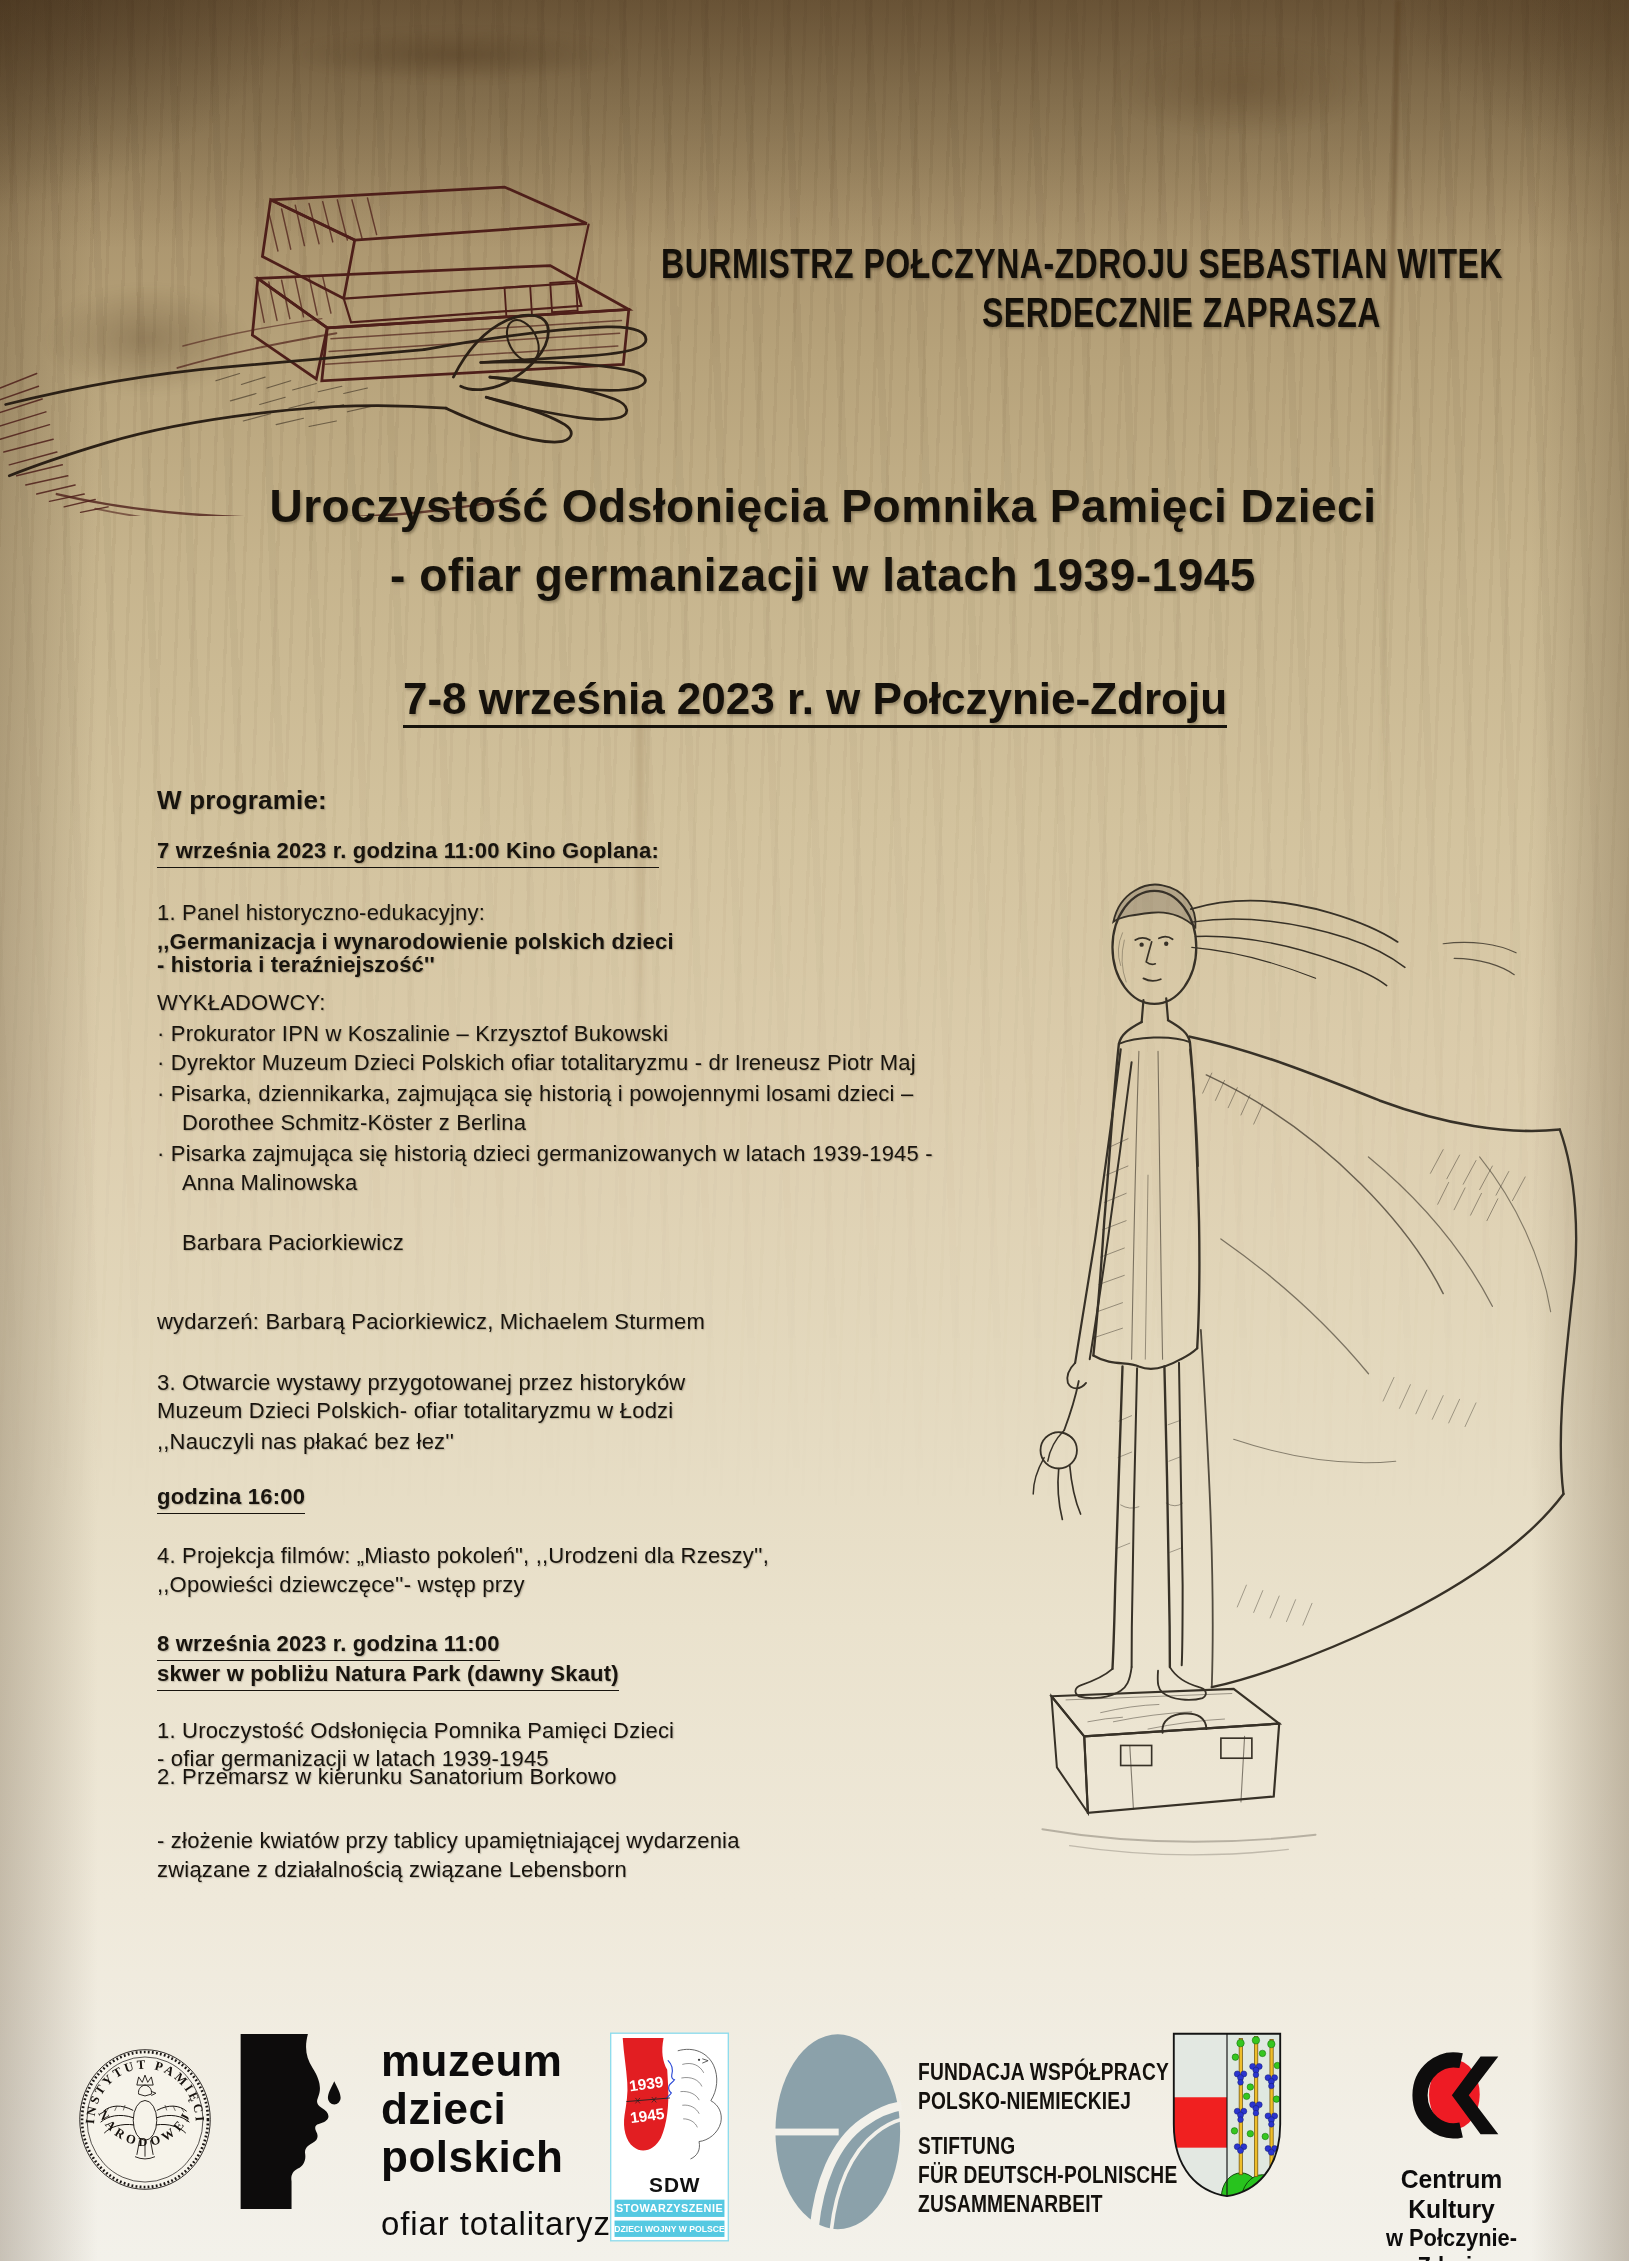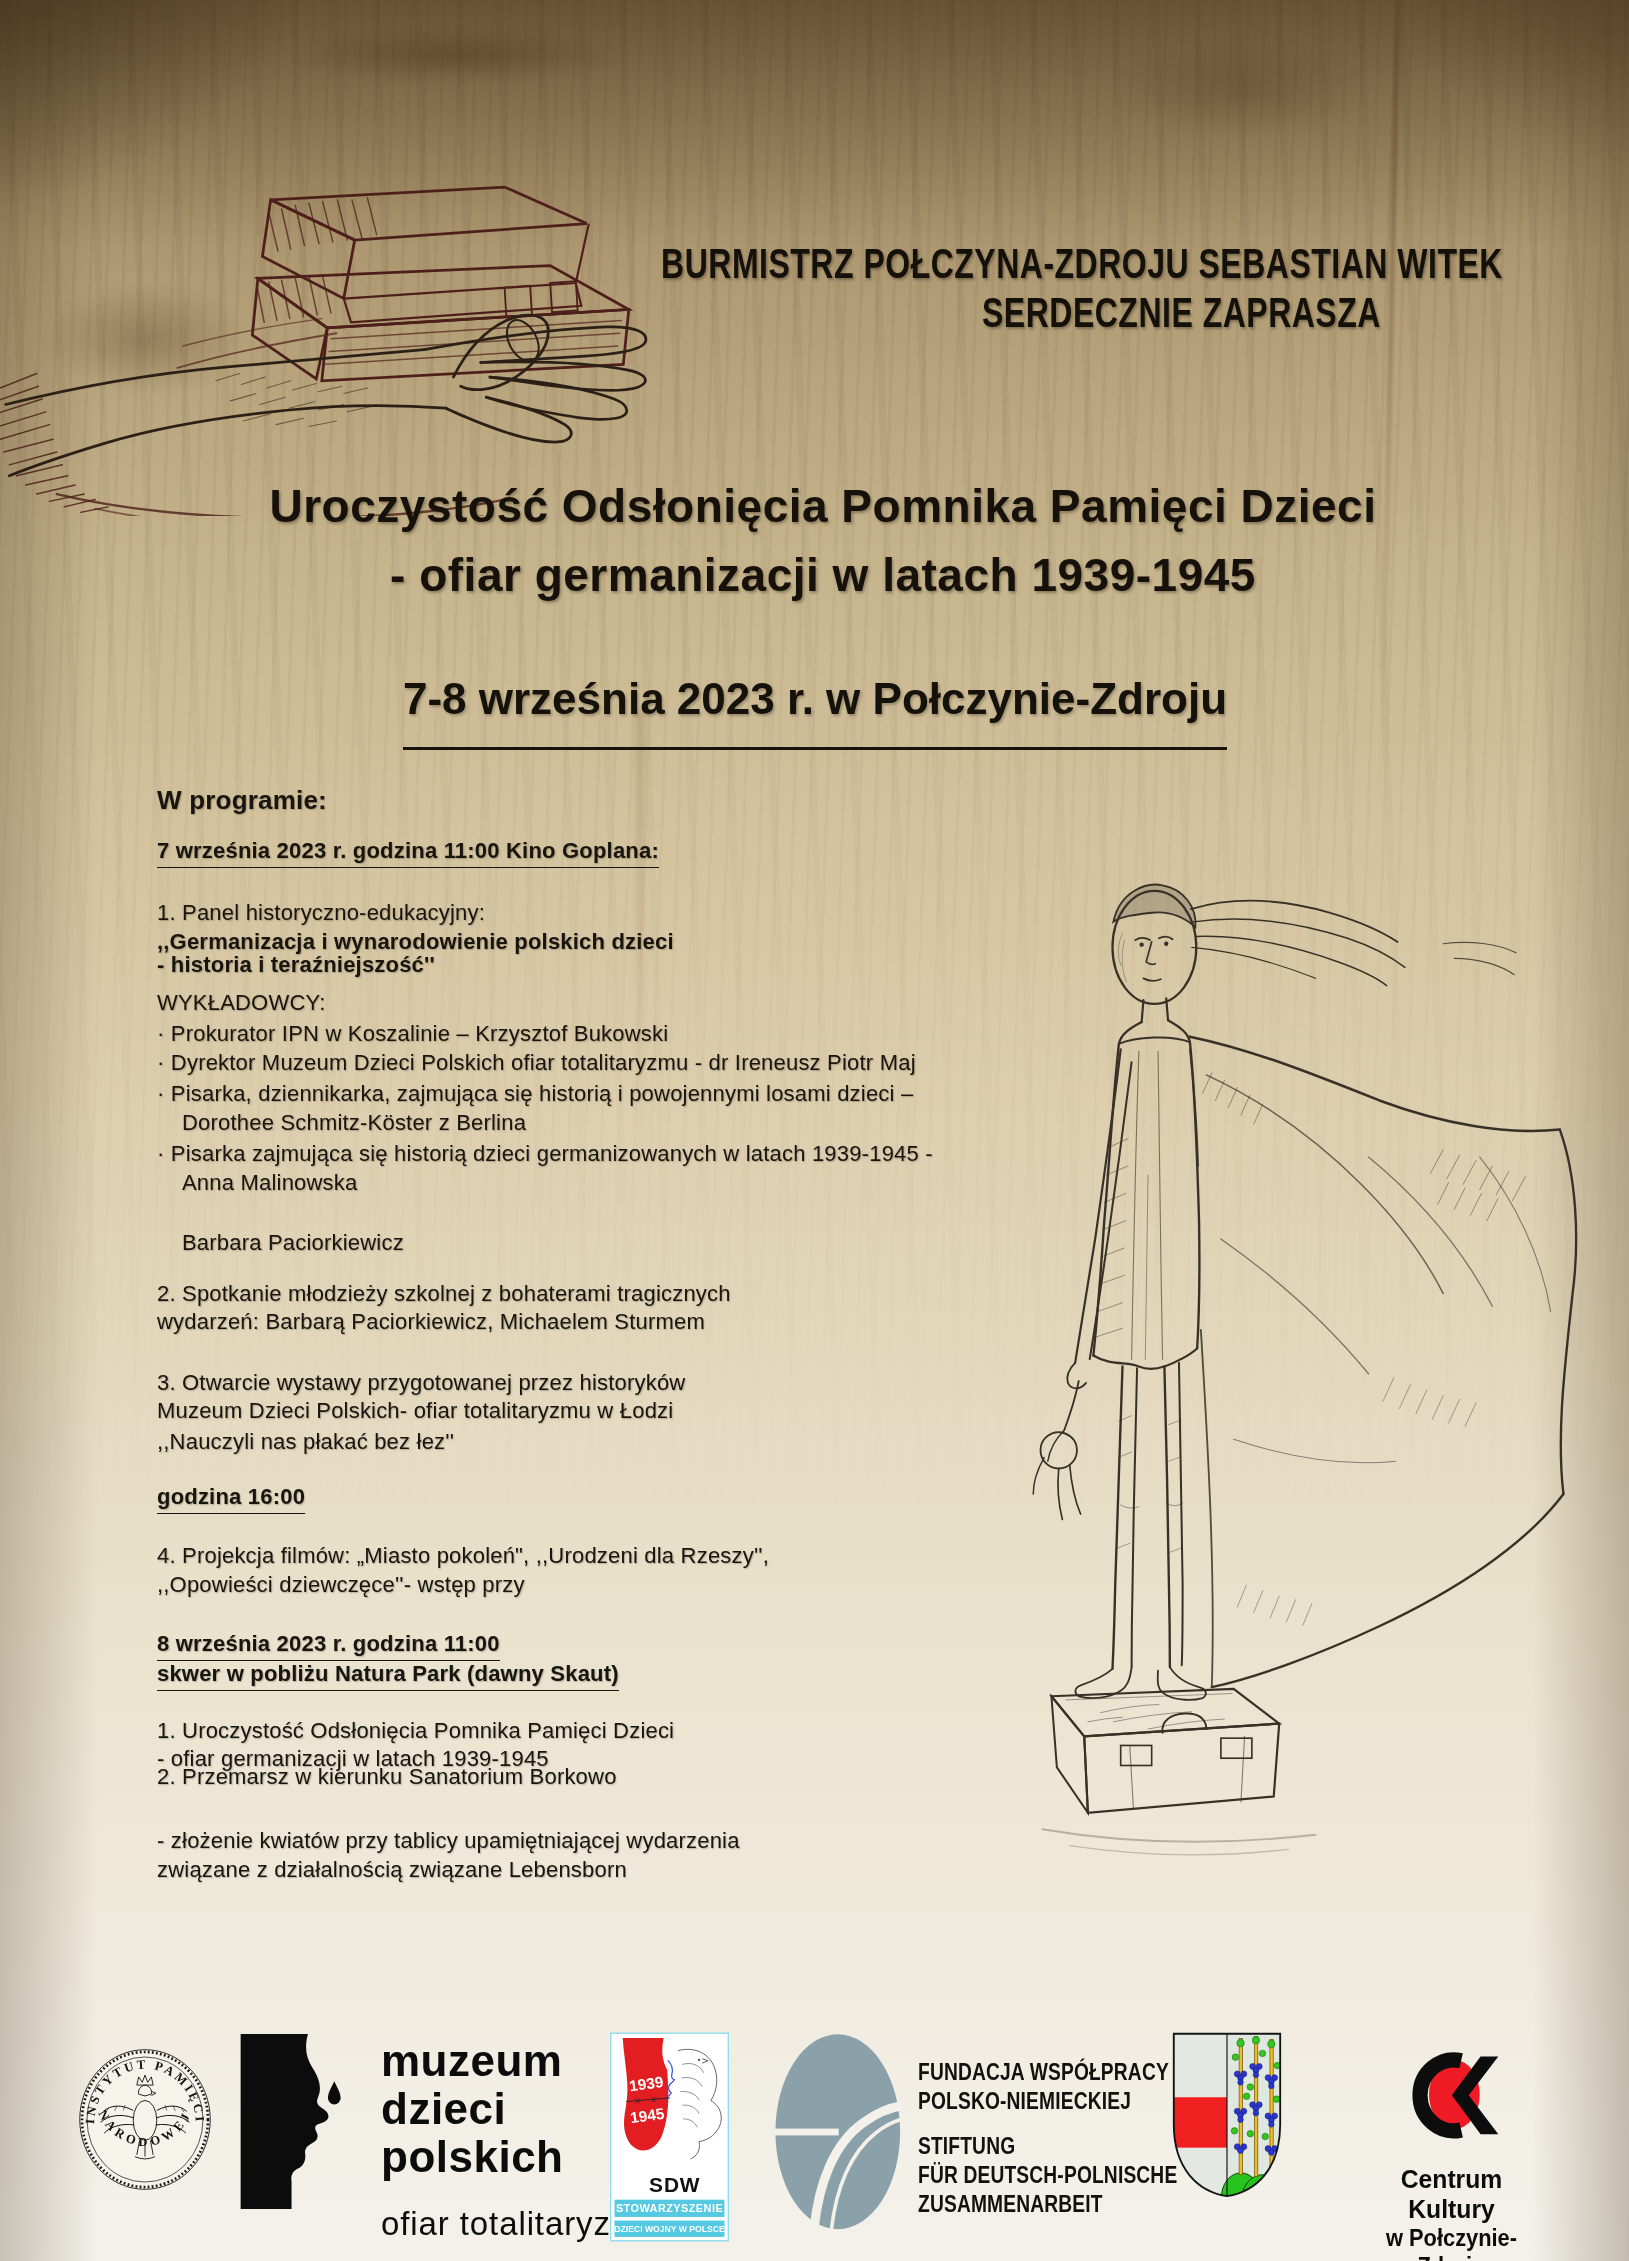--- a/index.html
+++ b/index.html
@@ -40,21 +40,21 @@
     text-shadow:1.4px 1.8px 2.3px rgba(30,20,8,.35);white-space:nowrap;}
   .invite-l1{left:640px;top:243px;width:884px;}
   .invite-l2{left:982px;top:292px;width:328px;}
 
   
   .title{position:absolute;left:48px;top:472px;width:1550px;text-align:center;
     font-size:46px;line-height:69px;font-weight:700;letter-spacing:0.5px;color:#16120b;
     text-shadow:1.4px 2.3px 2.7px rgba(35,25,10,.35);}
   .dateline{position:absolute;left:40px;top:674px;width:1550px;text-align:center;
     font-size:44px;font-weight:700;color:#15110b;text-shadow:1.4px 2.3px 2.7px rgba(35,25,10,.3);}
-  .dateline span{border-bottom:3.2px solid #17130c;padding-bottom:24px;}
+  .dateline span{border-bottom:3.2px solid #17130c;padding-bottom:2px;}
 
   
   .pl{position:absolute;left:157px;font-size:22px;line-height:27px;color:#18140e;white-space:nowrap;
     text-shadow:0.9px 1.4px 1.4px rgba(40,30,15,.28);letter-spacing:0.2px;}
   .pl.b{font-weight:700;}
   .pl.ind{left:182px;}
   .pl.hd{font-weight:700;font-size:22px;}
   .pl.hd span{border-bottom:1.8px solid #18140e;padding-bottom:4.1px;}
   .pl.wprog{font-size:26px;font-weight:700;}
 
@@ -210,21 +210,20 @@
   <div class="pl b" style="top:951px">- historia i teraźniejszość''</div>
   <div class="pl" style="top:989px">WYKŁADOWCY:</div>
   <div class="pl" style="top:1020px">· Prokurator IPN w Koszalinie – Krzysztof Bukowski</div>
   <div class="pl" style="top:1080px">· Pisarka, dziennikarka, zajmująca się historią i powojennymi losami dzieci –</div>
   <div class="pl" style="top:1049px">· Dyrektor Muzeum Dzieci Polskich ofiar totalitaryzmu - dr Ireneusz Piotr Maj</div>
   <div class="pl ind" style="top:1109px">Dorothee Schmitz-Köster z Berlina</div>
   <div class="pl" style="top:1140px">· Pisarka zajmująca się historią dzieci germanizowanych w latach 1939-1945 -</div>
   <div class="pl ind" style="top:1169px">Anna Malinowska</div>
   <div class="pl ind" style="top:1229px">Barbara Paciorkiewicz</div>
 
-  <div class="pl" style="top:1280px">2. Spotkanie młodzieży szkolnej z bohaterami tragicznych</div>
   <div class="pl" style="top:1308px">wydarzeń: Barbarą Paciorkiewicz, Michaelem Sturmem</div>
 
   <div class="pl" style="top:1369px">3. Otwarcie wystawy przygotowanej przez historyków</div>
   <div class="pl" style="top:1397px">Muzeum Dzieci Polskich- ofiar totalitaryzmu w Łodzi</div>
   <div class="pl" style="top:1428px">,,Nauczyli nas płakać bez łez''</div>
 
   <div class="pl hd" style="top:1483px"><span>godzina 16:00</span></div>
 
   <div class="pl" style="top:1542px">4. Projekcja filmów: „Miasto pokoleń", ,,Urodzeni dla Rzeszy'',</div>
   <div class="pl" style="top:1571px">,,Opowieści dziewczęce''- wstęp przy</div>

